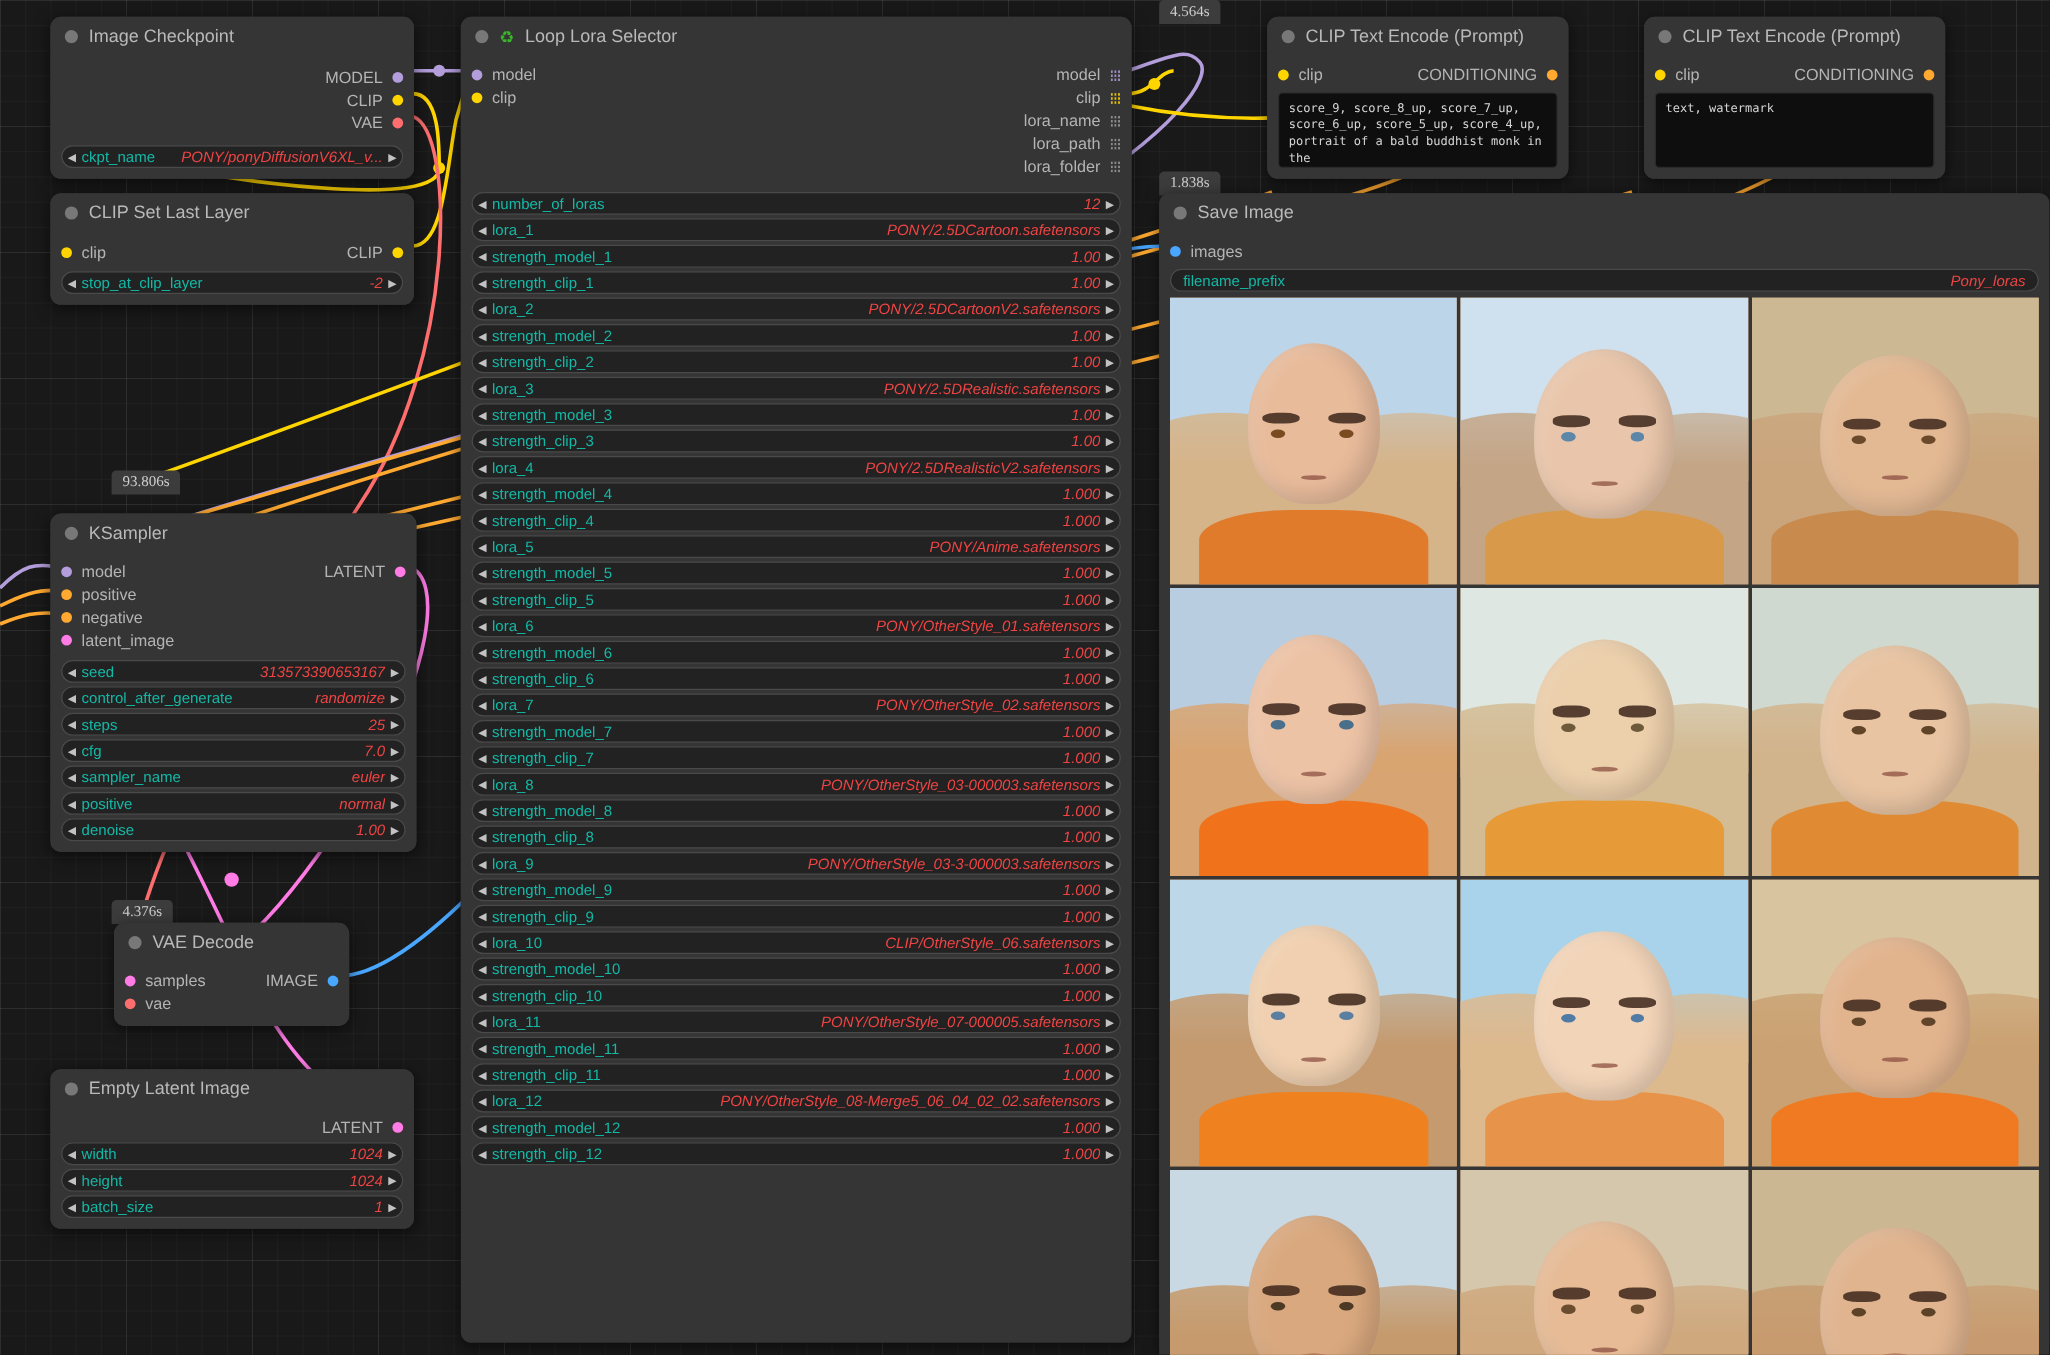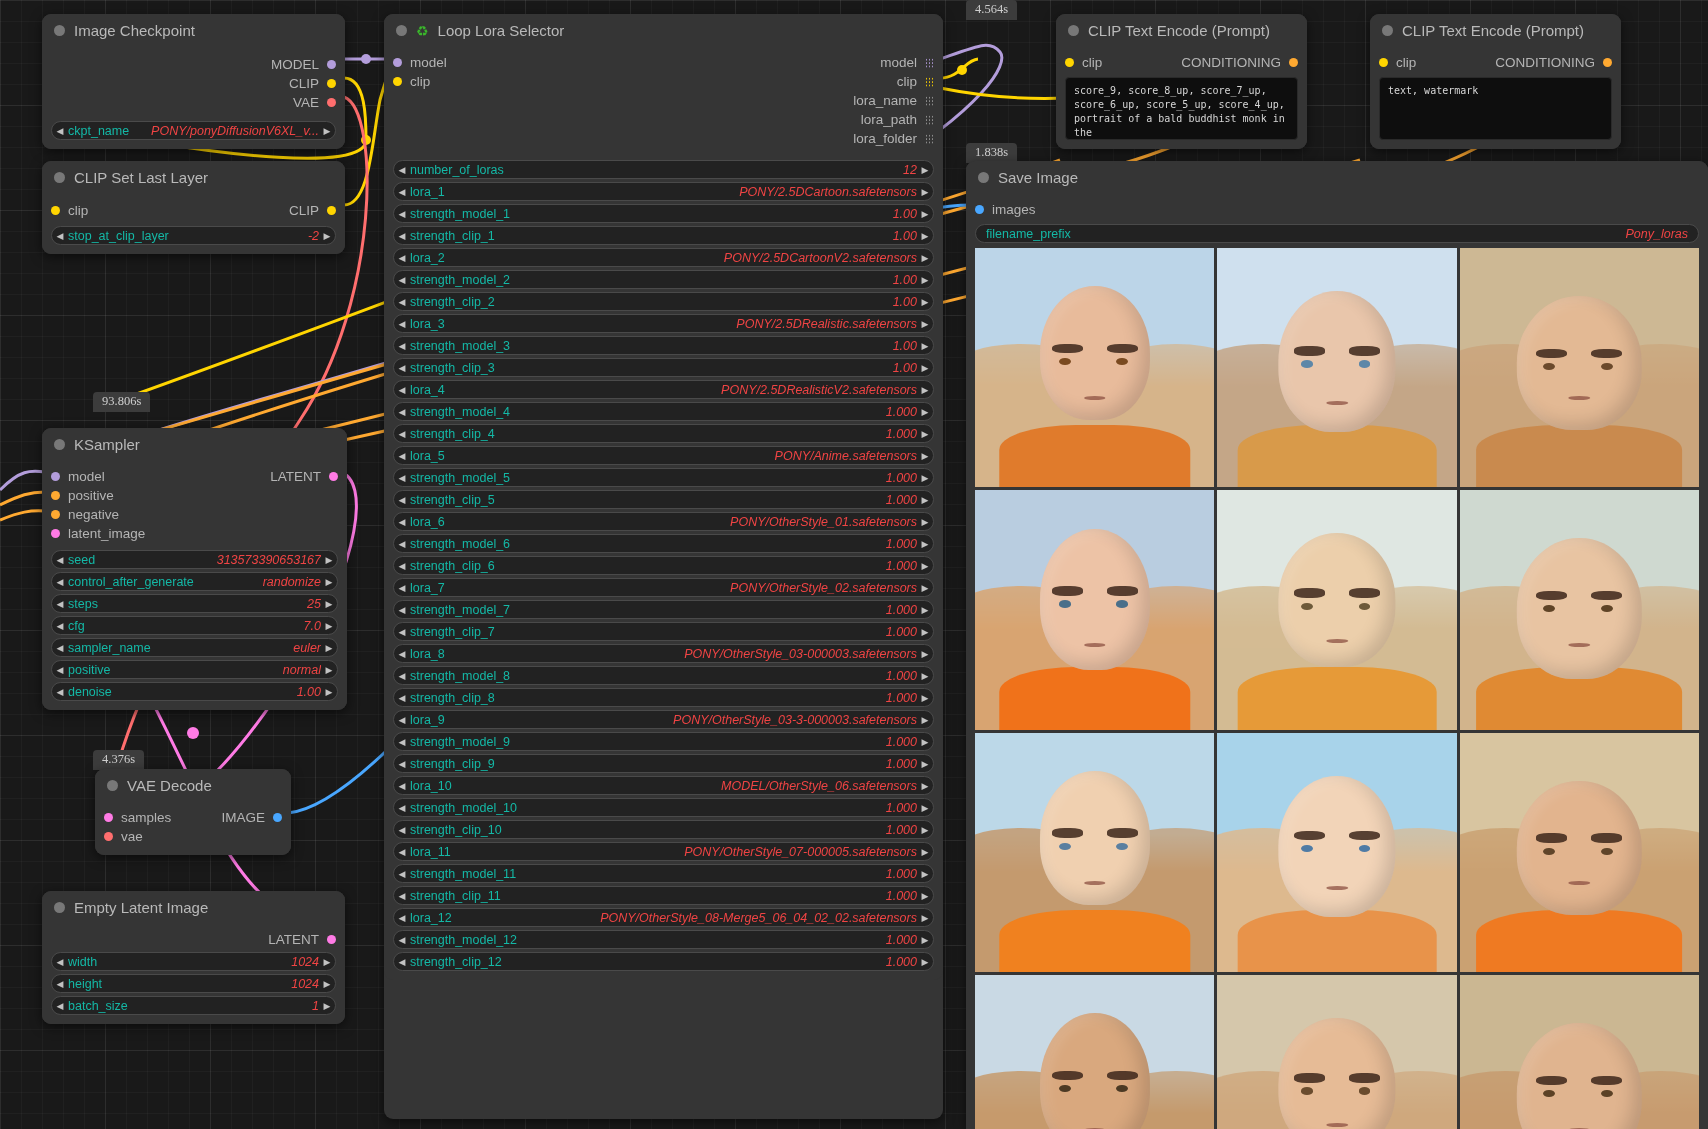--- a/index.html
+++ b/index.html
@@ -569,21 +569,21 @@
           </div>
           <div class="widget">
             <span class="arrowL">◀</span>
             <span class="wname">strength_clip_9</span>
             <span class="wval">1.000</span>
             <span class="arrowR">▶</span>
           </div>
           <div class="widget">
             <span class="arrowL">◀</span>
             <span class="wname">lora_10</span>
-            <span class="wval">MODEL/OtherStyle_06.safetensors</span>
+            <span class="wval">CLIP/OtherStyle_06.safetensors</span>
             <span class="arrowR">▶</span>
           </div>
           <div class="widget">
             <span class="arrowL">◀</span>
             <span class="wname">strength_model_10</span>
             <span class="wval">1.000</span>
             <span class="arrowR">▶</span>
           </div>
           <div class="widget">
             <span class="arrowL">◀</span>

